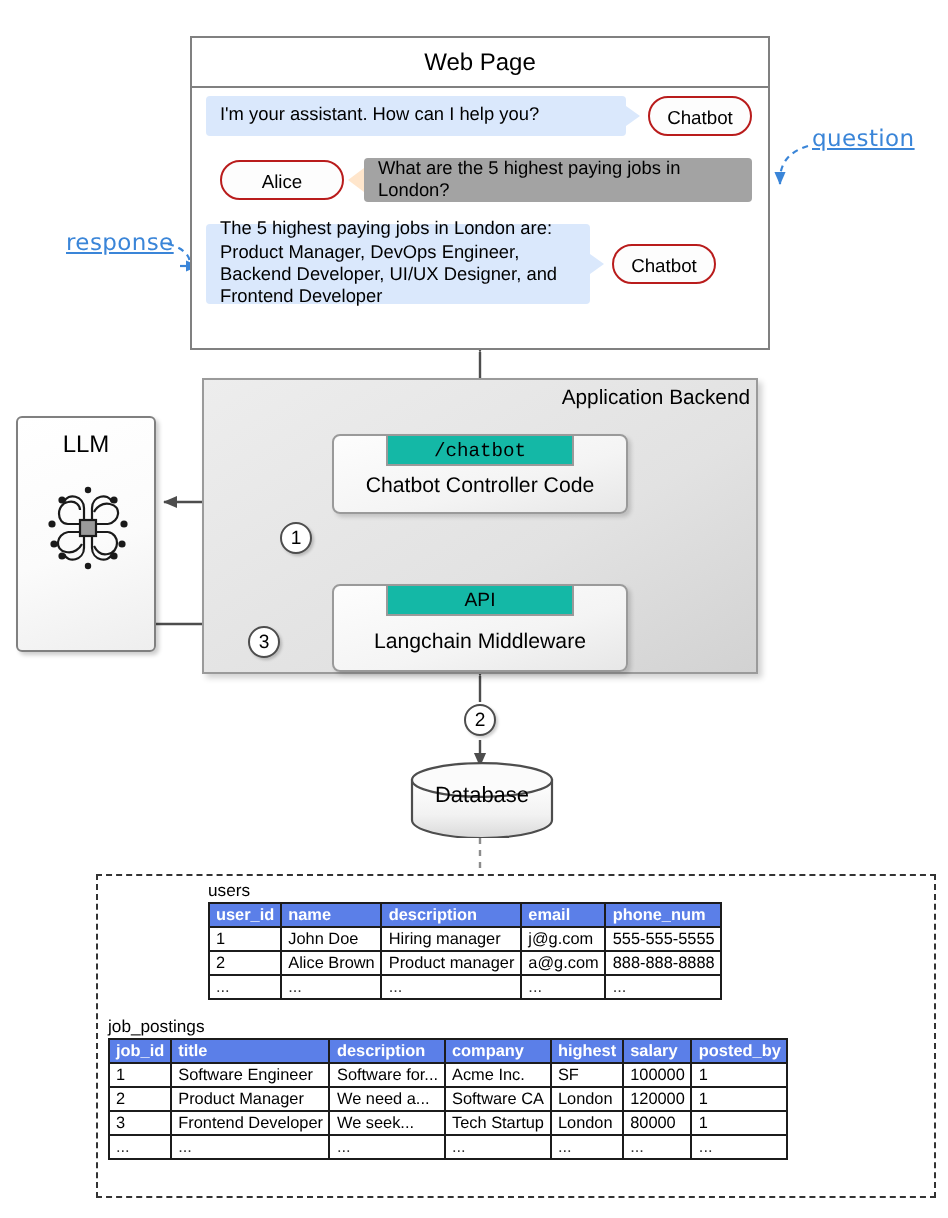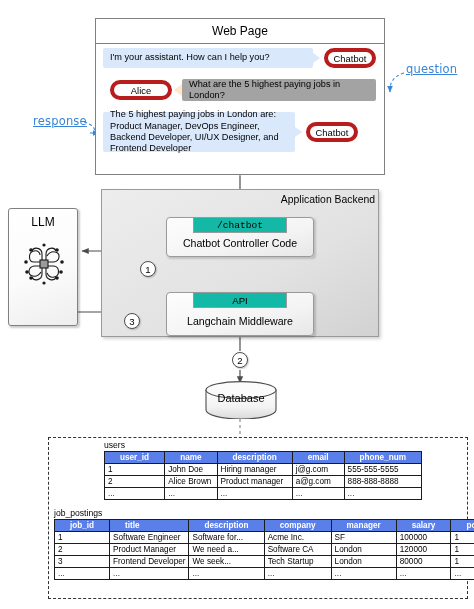--- a/index.html
+++ b/index.html
@@ -19,21 +19,21 @@
   .bubble.blue{background:#dae8fc;}
   .bubble.orange{background:#a3a3a3;}
 
   
   .tail{width:0;height:0;}
   .tail-r{border-top:5px solid transparent;border-bottom:5px solid transparent;
           border-left:7px solid #dae8fc;}
   .tail-l{border-top:6px solid transparent;border-bottom:6px solid transparent;
           border-right:8px solid #ffe6cc;}
 
-  .pill{border:4px solid #b91c1c;border-radius:11px;background:#fdfdfd;
+  .pill{border:1px solid #b91c1c;border-radius:11px;background:#fdfdfd;
         display:flex;align-items:center;justify-content:center;font-size:9.4px;}
 
   
   .annot{color:#3a85d8;font-size:11.5px;font-family:"DejaVu Sans",sans-serif;
          letter-spacing:.2px;text-decoration:underline;}
 
   
   #llm{left:8px;top:208px;width:70px;height:118px;
        background:linear-gradient(160deg,#ffffff 0%,#fbfbfb 55%,#eeeeee 100%);
        border:1px solid #808080;border-radius:3px;
@@ -60,21 +60,21 @@
 
   
   #dbwrap{left:205px;top:381px;width:72px;height:38px;}
   #dbtext{left:205px;top:392px;width:72px;text-align:center;font-size:11px;}
 
   
   #dashed{left:48px;top:437px;width:420px;height:162px;border:1px dashed #333;}
   .tname{font-size:8.6px;}
   table{border-collapse:collapse;font-size:8.2px;background:#fff;}
   table th{background:#5b7fe8;color:#fff;font-weight:bold;text-align:left;
-           border:1px solid #1c1c1c;padding:1px 15px;white-space:nowrap;}
+           border:1px solid #1c1c1c;padding:1px 3px;white-space:nowrap;}
   table td{border:1px solid #1c1c1c;padding:1px 3px;white-space:nowrap;
            background:#fff;}
   .ell{color:#333;}
 </style>
 </head>
 <body>
 
 <div class="canvas">
 
   <svg class="abs" style="left:0;top:0;width:474px;height:609px;">
@@ -231,21 +231,21 @@
 
   <div class="abs tname" style="left:54px;top:508px;">job_postings</div>
   <div class="abs" style="left:54px;top:519px;">
     <table>
       <thead>
           <tr>
         <th>job_id</th>
         <th>title</th>
         <th>description</th>
         <th>company</th>
-        <th>manager</th>
+        <th>highest</th>
         <th>salary</th>
         <th>posted_by</th>
       </tr>
         </thead>
       <tbody>
         <tr>
           <td>1</td>
           <td>Software Engineer</td>
           <td>Software for...</td>
           <td>Acme Inc.</td>

